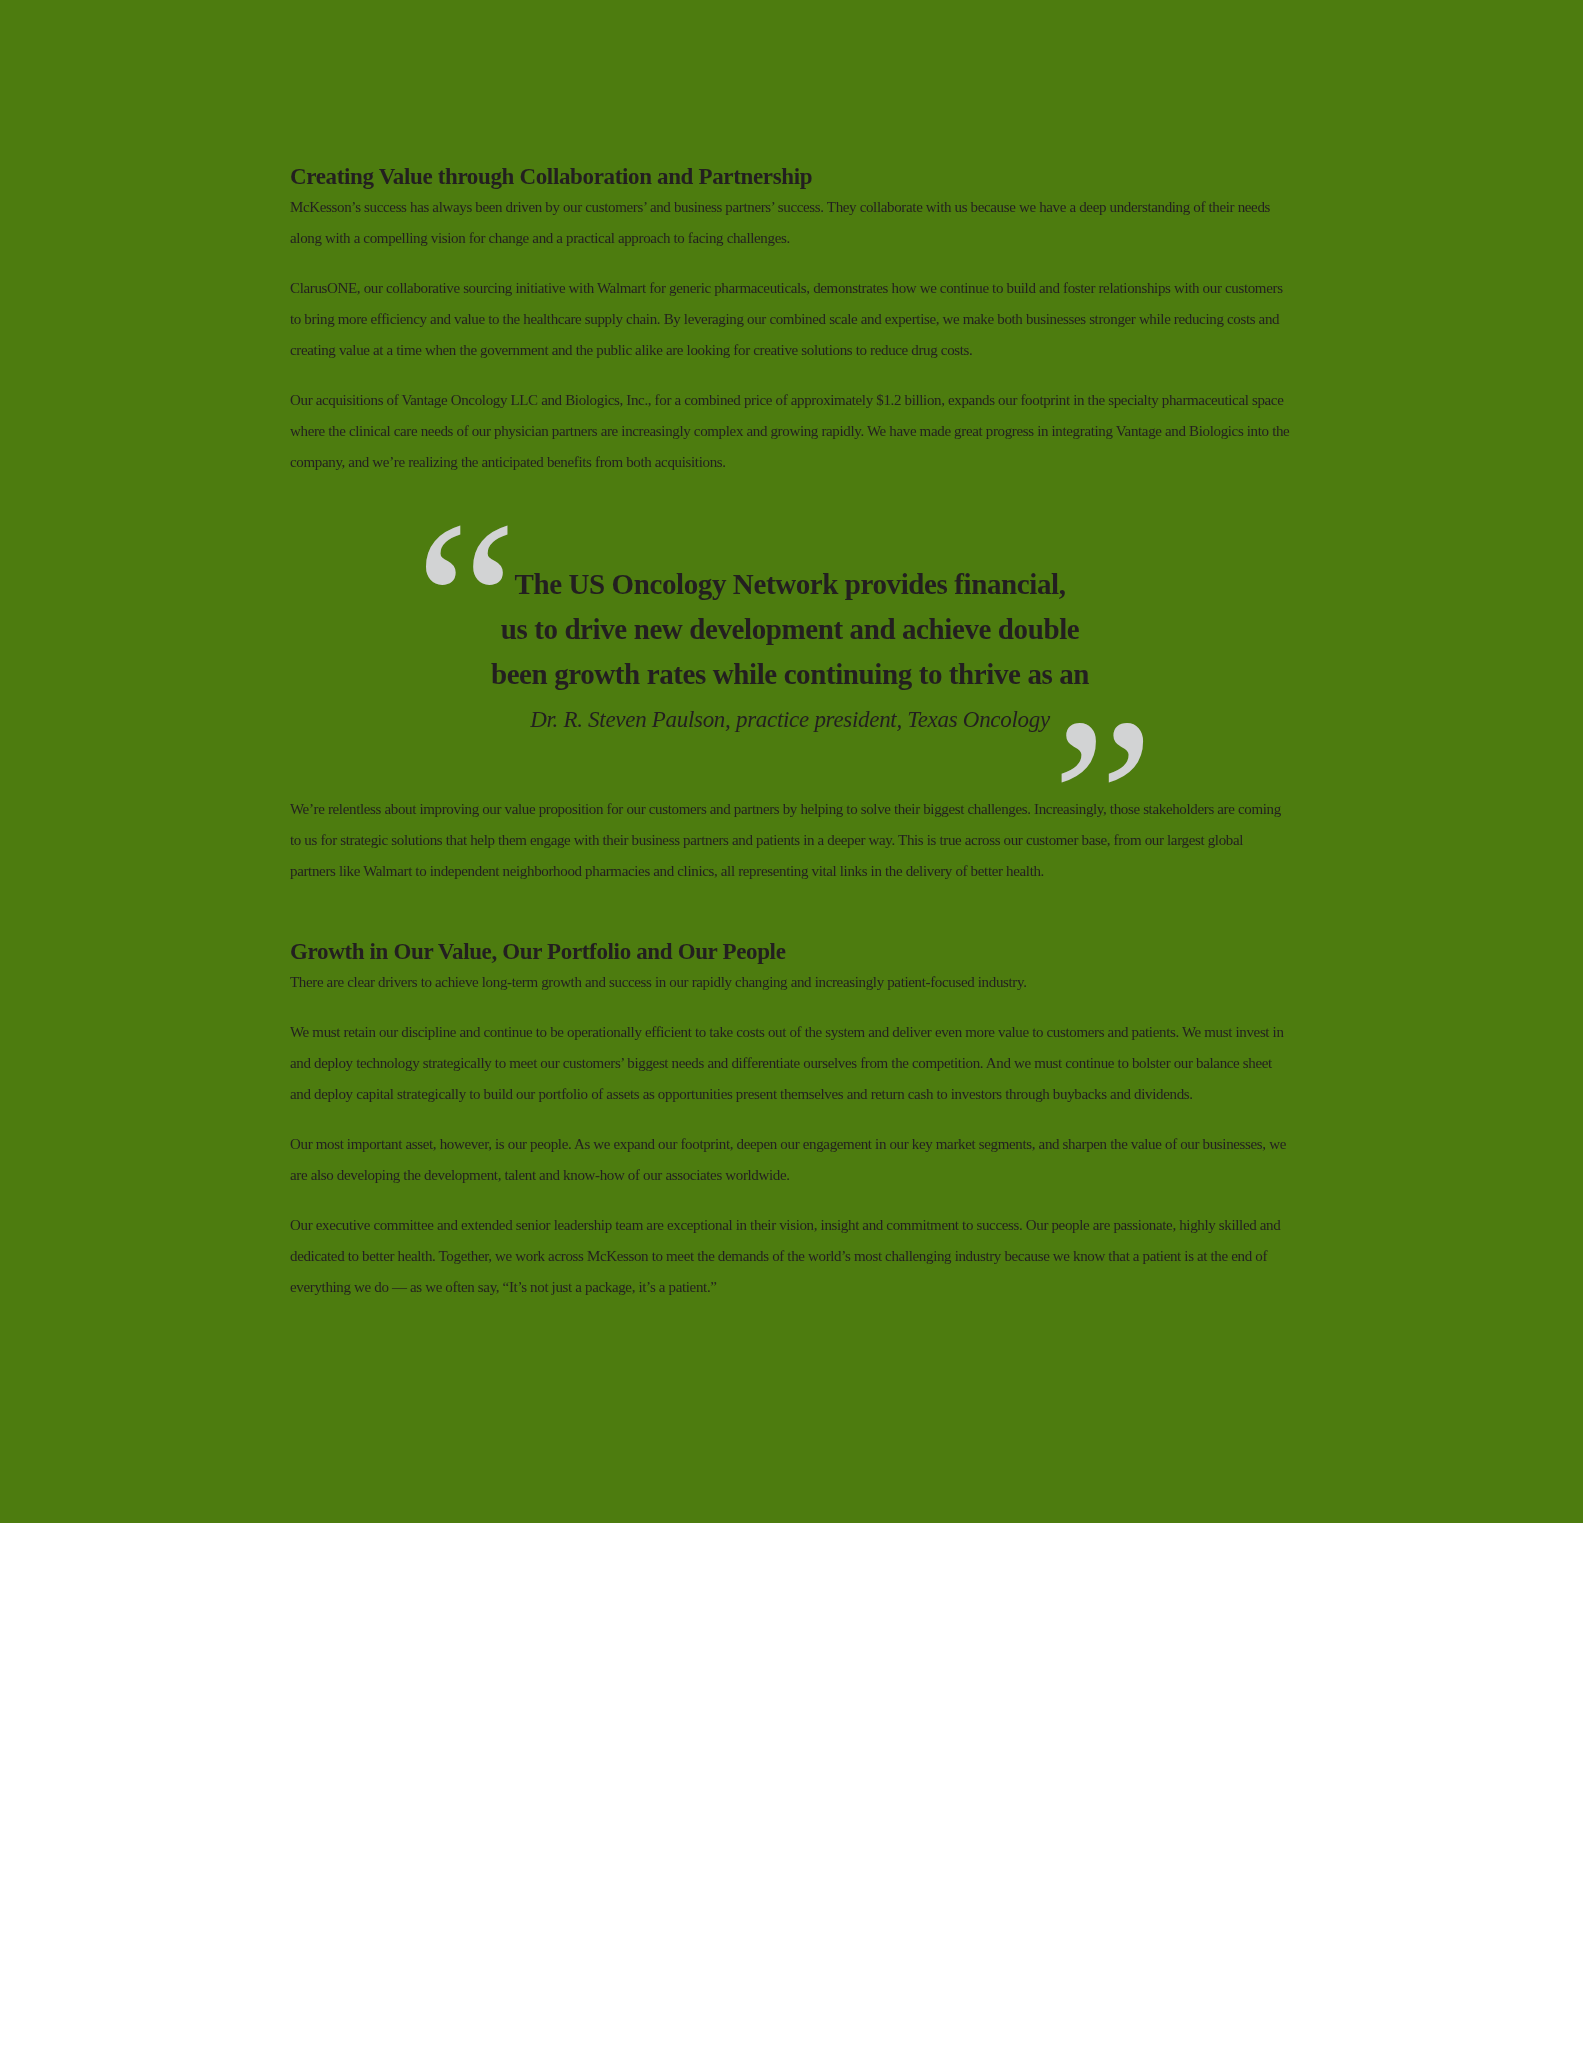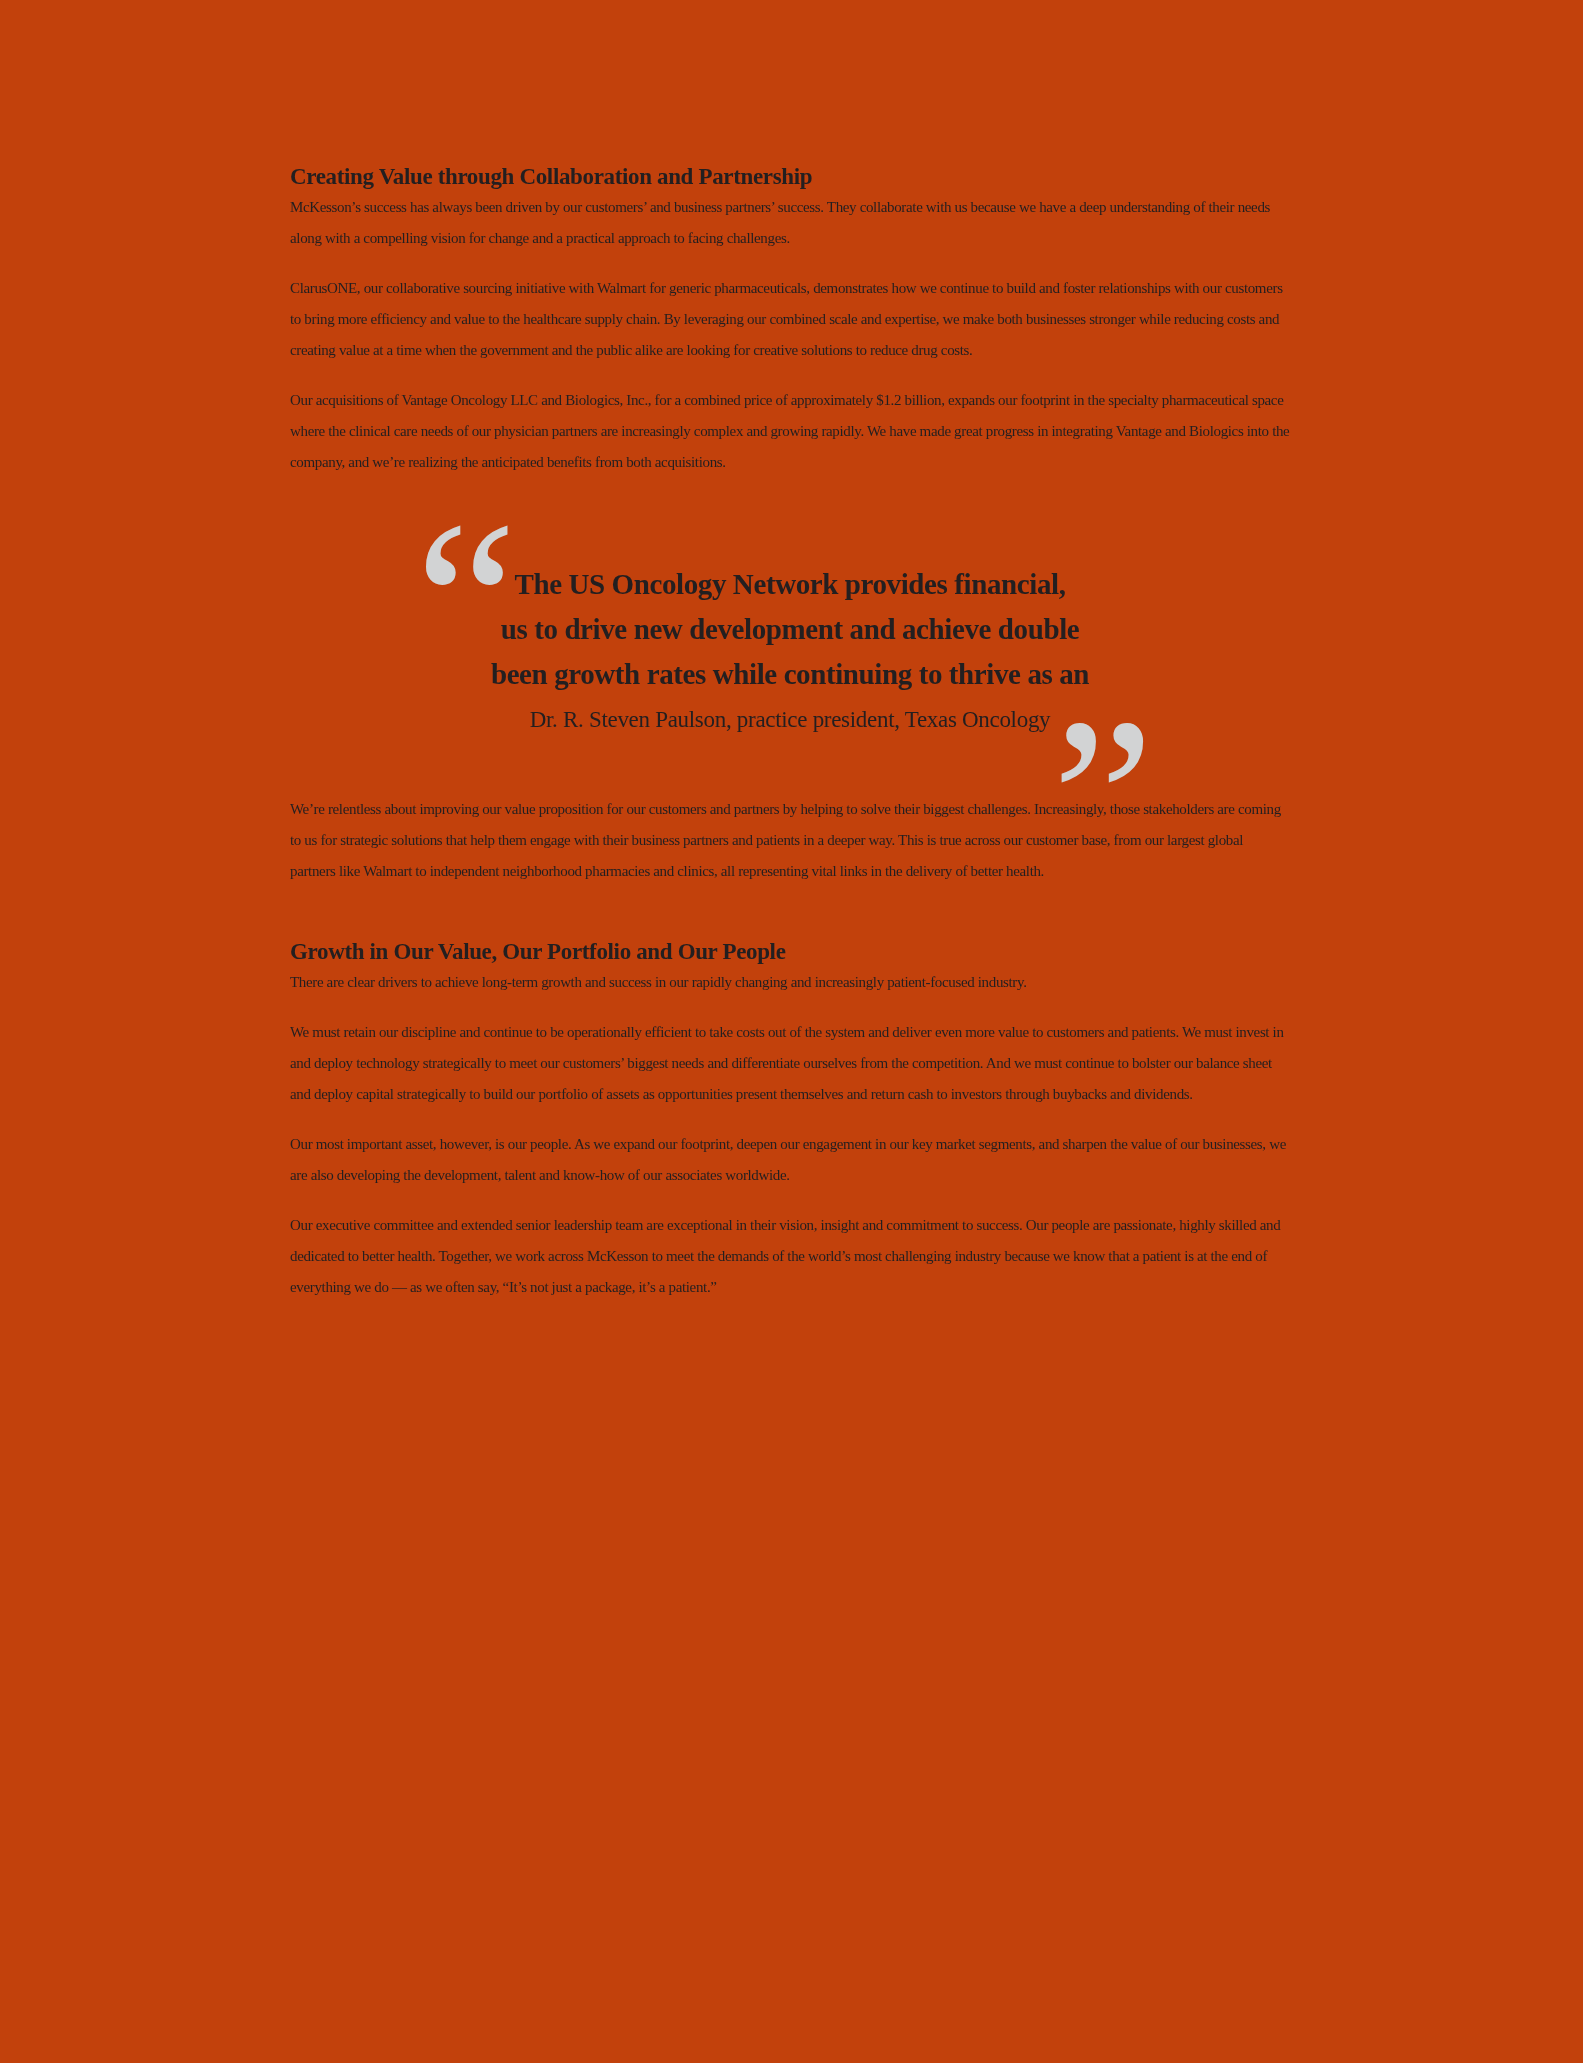--- a/index.html
+++ b/index.html
@@ -3,22 +3,22 @@
 <meta charset="utf-8">
 <style>
   html, body {
     margin: 0;
     padding: 0;
     background: #ffffff;
   }
   .page {
     position: relative;
     width: 1583px;
-    height: 2063px;
-    background: #c2410c;
+    height: 1523px;
+    background: #4d7c0f;
     overflow: hidden;
     font-family: "Liberation Serif", "DejaVu Serif", serif;
     color: #231f20;
   }
   .content {
     position: absolute;
     left: 290px;
     top: 161px;
     width: 1000px;
   }
@@ -48,20 +48,21 @@
     position: relative;
     z-index: 1;
     font-weight: 700;
     font-size: 29px;
     line-height: 45px;
     letter-spacing: -0.4px;
   }
   .quote-attr {
     position: relative;
     z-index: 1;
+    font-style: italic;
     font-size: 23px;
     line-height: 34px;
     letter-spacing: -0.3px;
     margin-top: 6px;
   }
   .qmark {
     position: absolute;
     z-index: 0;
     font-size: 230px;
     line-height: 1;

